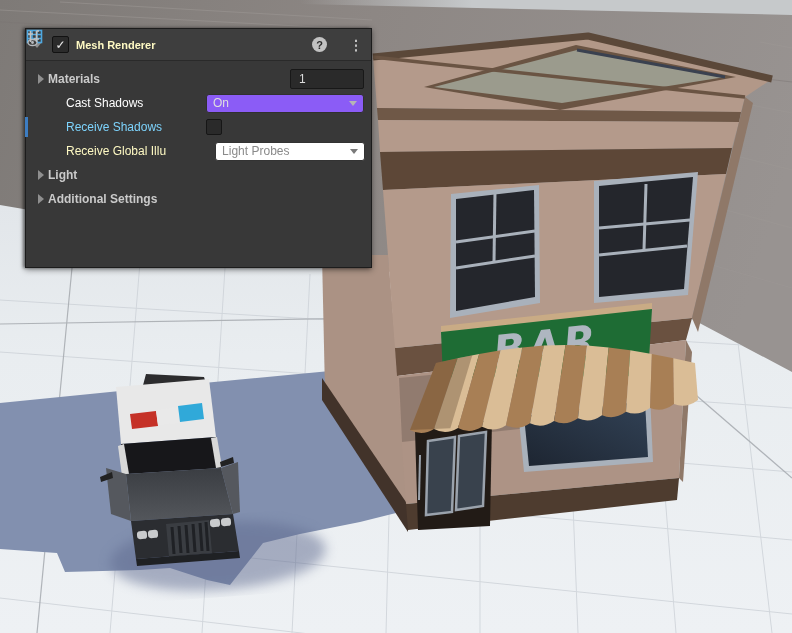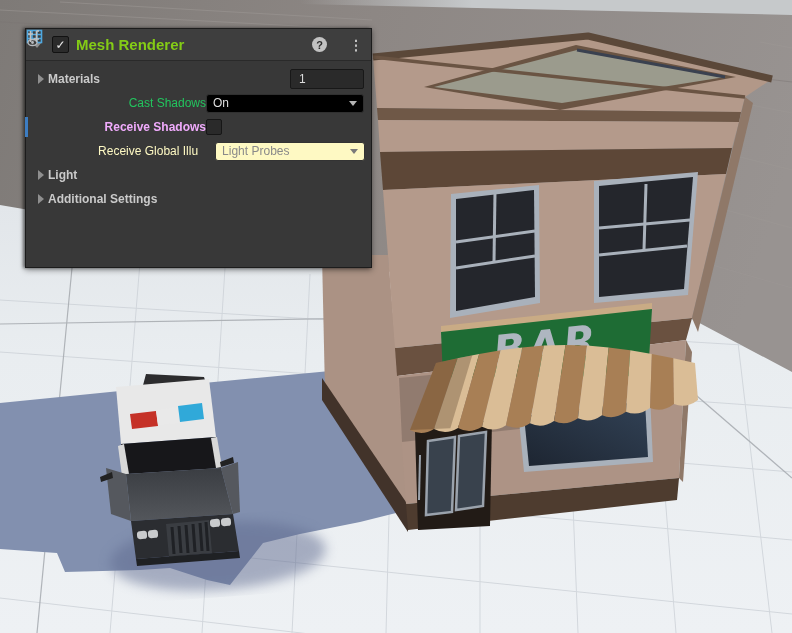--- a/index.html
+++ b/index.html
@@ -15,36 +15,36 @@
   .hdr{height:31px;background:#3e3e3e;border-bottom:1px solid #2a2a2a;
        display:flex;align-items:center;padding:0 8px 0 6px;}
   .tri-down{width:0;height:0;border-left:5px solid transparent;border-right:5px solid transparent;
             border-top:6px solid #8f8f8f;display:inline-block;}
   .tri-right{width:0;height:0;border-top:5px solid transparent;border-bottom:5px solid transparent;
              border-left:6px solid #8f8f8f;display:inline-block;}
   .micon{margin:0 4px 0 6px;display:inline-flex;}
   .cb{width:15px;height:15px;background:#2b2b2b;border:1px solid #121212;border-radius:2px;
       display:inline-flex;align-items:center;justify-content:center;margin-right:7px;}
   .cb i{font-style:normal;color:#e8e8e8;font-size:12px;line-height:1;}
-  .title{font-weight:bold;color:#84cc16;font-size:15px;flex:1;}
+  .title{font-weight:bold;color:#fef9c3;font-size:11px;flex:1;}
   .hicons{display:flex;align-items:center;gap:11px;}
   .help{width:15px;height:15px;border-radius:50%;background:#c2c2c2;color:#2b2b2b;
         font-weight:bold;font-size:11px;display:inline-flex;align-items:center;justify-content:center;}
   .kebab{color:#c2c2c2;font-size:14px;font-weight:bold;letter-spacing:0;}
   .rows{padding:5px 6px 0 0;}
-  .row{display:flex;align-items:center;height:22px;margin:2px 0;text-align:right;}
+  .row{display:flex;align-items:center;height:22px;margin:2px 0;}
   .row .fold{width:14px;display:flex;justify-content:center;margin-left:8px;}
   .sect{font-weight:bold;color:#cacaca;}
-  .lbl{color:#22c55e;width:140px;margin-left:40px;white-space:nowrap;overflow:hidden;}
-  .lbl.bold{font-weight:bold;color:#f0abfc;}
+  .lbl{color:#ffffff;width:140px;margin-left:40px;white-space:nowrap;overflow:hidden;}
+  .lbl.bold{font-weight:normal;color:#7dd3fc;}
   .lbl.dis{color:#fef9c3;}
-  .dropdown{width:158px;height:19px;background:#000000;border:1px solid #303030;border-radius:3px;
+  .dropdown{width:158px;height:19px;background:#8b5cf6;border:1px solid #303030;border-radius:3px;
             color:#dfdfdf;display:flex;align-items:center;padding:0 6px;box-sizing:border-box;
             justify-content:space-between;}
-  .dropdown.dis{background:#fef9c3;border-color:#333;color:#8a8a8a;margin-left:17px;}
+  .dropdown.dis{background:#ffffff;border-color:#333;color:#8a8a8a;margin-left:17px;}
   .dd-arrow{width:0;height:0;border-left:4px solid transparent;border-right:4px solid transparent;
             border-top:5px solid #b5b5b5;}
   .dropdown.dis .dd-arrow{border-top-color:#7a7a7a;}
   .chk{width:14px;height:14px;background:#2a2a2a;border:1px solid #161616;border-radius:2px;}
   .field{width:64px;height:18px;background:#2a2a2a;border:1px solid #181818;border-radius:2px;
          color:#dcdcdc;display:flex;align-items:center;padding-left:8px;margin-left:auto;margin-right:1px;}
   .bluebar{position:absolute;left:-1px;width:3px;height:20px;background:#3d7dc2;}
 </style>
 </head>
 <body>

